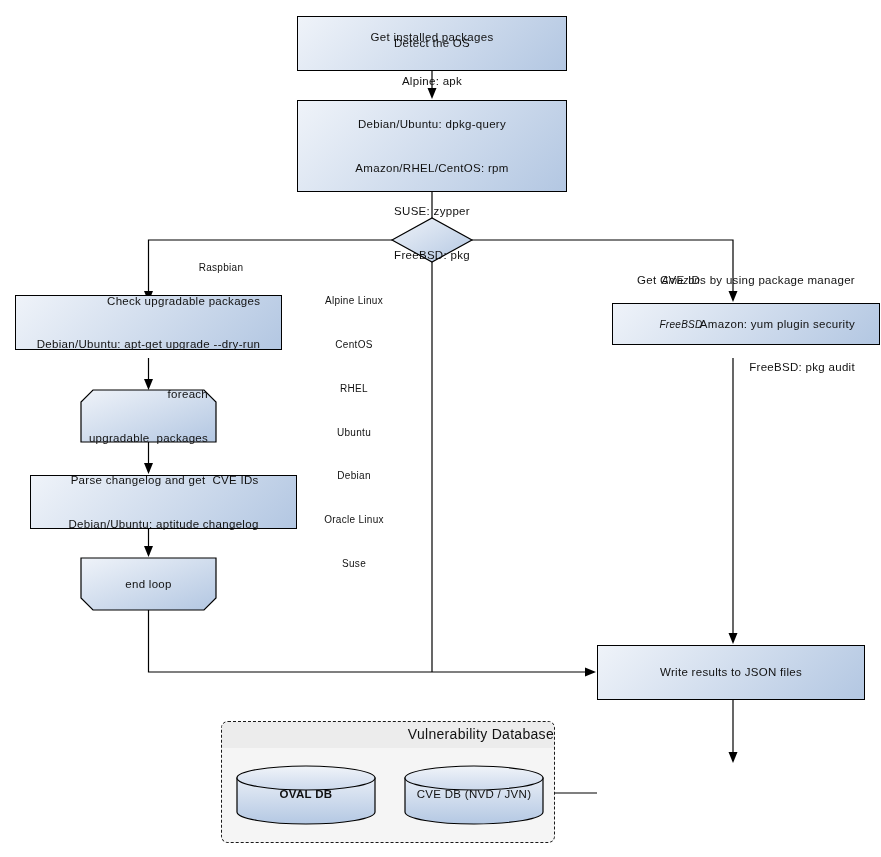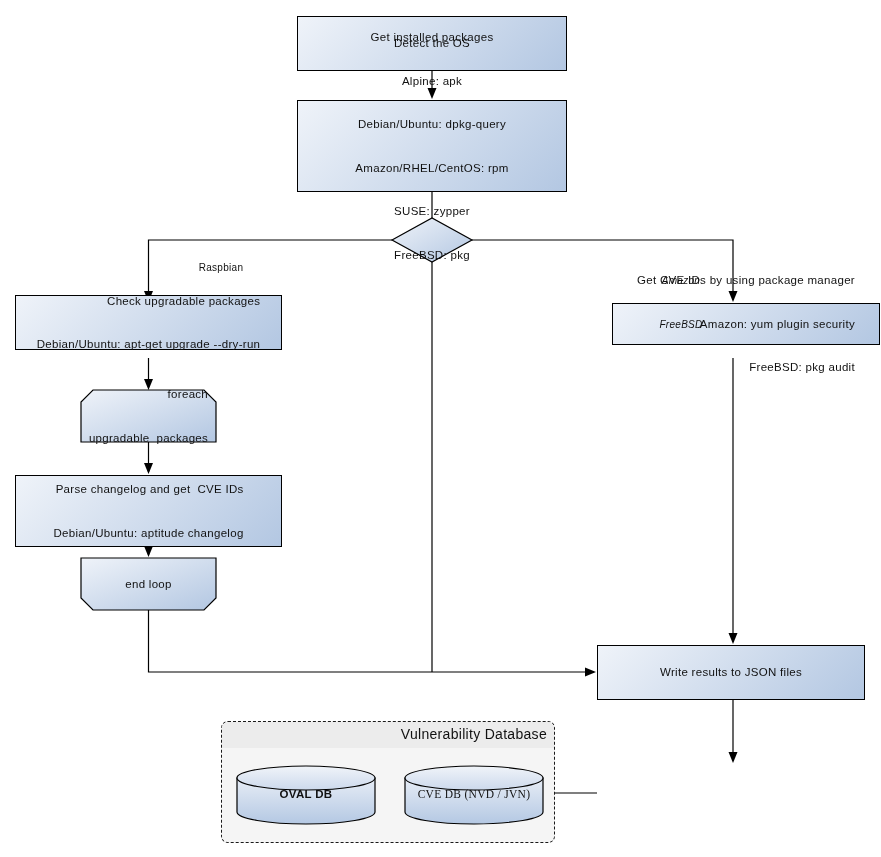--- a/index.html
+++ b/index.html
@@ -33,21 +33,21 @@
   .group{
     position:absolute;z-index:0;
     background:var(--group-fill);
     border:1.4px dashed #1a1a1a;
     border-radius:7px;
   }
   .group-title{
     height:26px;line-height:25px;
     background:var(--group-title-fill);
     border-radius:6px 6px 0 0;
-    text-align:right;padding-right:7px;
+    text-align:right;
     font-size:14px;letter-spacing:.3px;
   }
 </style>
 </head>
 <body>
 
 <div id="canvas">
 
   <div class="group" style="left:221px;top:721px;width:334px;height:122px;">
     <div class="group-title">Vulnerability Database</div>
@@ -170,21 +170,21 @@
     </div>
   </div>
 
   <div class="node" style="left:15px;top:295px;width:267px;height:55px;">
     <div class="ntext">
       <div>Check upgradable packages</div>
       <div>Debian/Ubuntu: apt-get upgrade --dry-run</div>
     </div>
   </div>
 
-  <div class="node" style="left:15px;top:475px;width:267px;height:72px;">
+  <div class="node" style="left:30px;top:475px;width:267px;height:54px;">
     <div class="ntext">
       <div>Parse changelog and get  CVE IDs</div>
       <div>Debian/Ubuntu: aptitude changelog</div>
     </div>
   </div>
 
   <div class="node" style="left:612px;top:303px;width:268px;height:42px;">
     <div class="ntext">
       <div>Get CVE IDs by using package manager</div>
       <div>Amazon: yum plugin security</div>
@@ -205,25 +205,34 @@
   </div>
 
   <div class="overlay" style="left:81px;top:558px;width:135px;height:52px;">
     <div class="ntext">end loop</div>
   </div>
 
   <div class="overlay" style="left:237px;top:772px;width:138px;height:44px;font-weight:bold;">
     <div class="ntext">OVAL DB</div>
   </div>
 
-  <div class="overlay" style="left:405px;top:772px;width:138px;height:44px;font-family:Liberation Serif, serif;">
+  <div class="overlay" style="left:405px;top:772px;width:138px;height:44px;">
     <div class="ntext">CVE DB (NVD / JVN)</div>
   </div>
 
   <div class="edge-label center" style="left:181px;top:261px;width:80px;">Raspbian</div>
 
   <div class="edge-label center" style="left:641px;top:245px;width:80px;font-style:italic;">
     <div>Amazon</div>
     <div>FreeBSD</div>
   </div>
 
+  <div class="edge-label ralign" style="left:299px;top:265px;width:110px;">
+    <div>Alpine Linux</div>
+    <div>CentOS</div>
+    <div>RHEL</div>
+    <div>Ubuntu</div>
+    <div>Debian</div>
+    <div>Oracle Linux</div>
+    <div>Suse</div>
+  </div>
 
 </div>
 
 </body></html>

